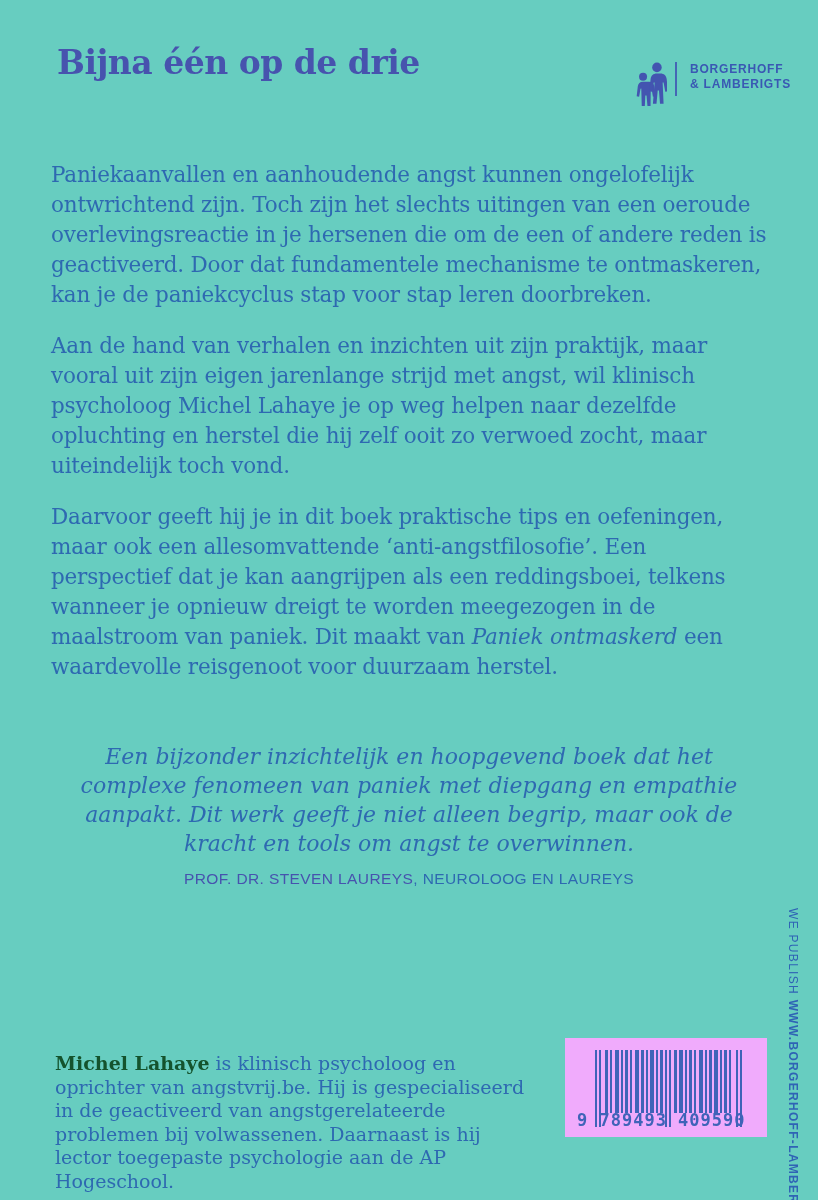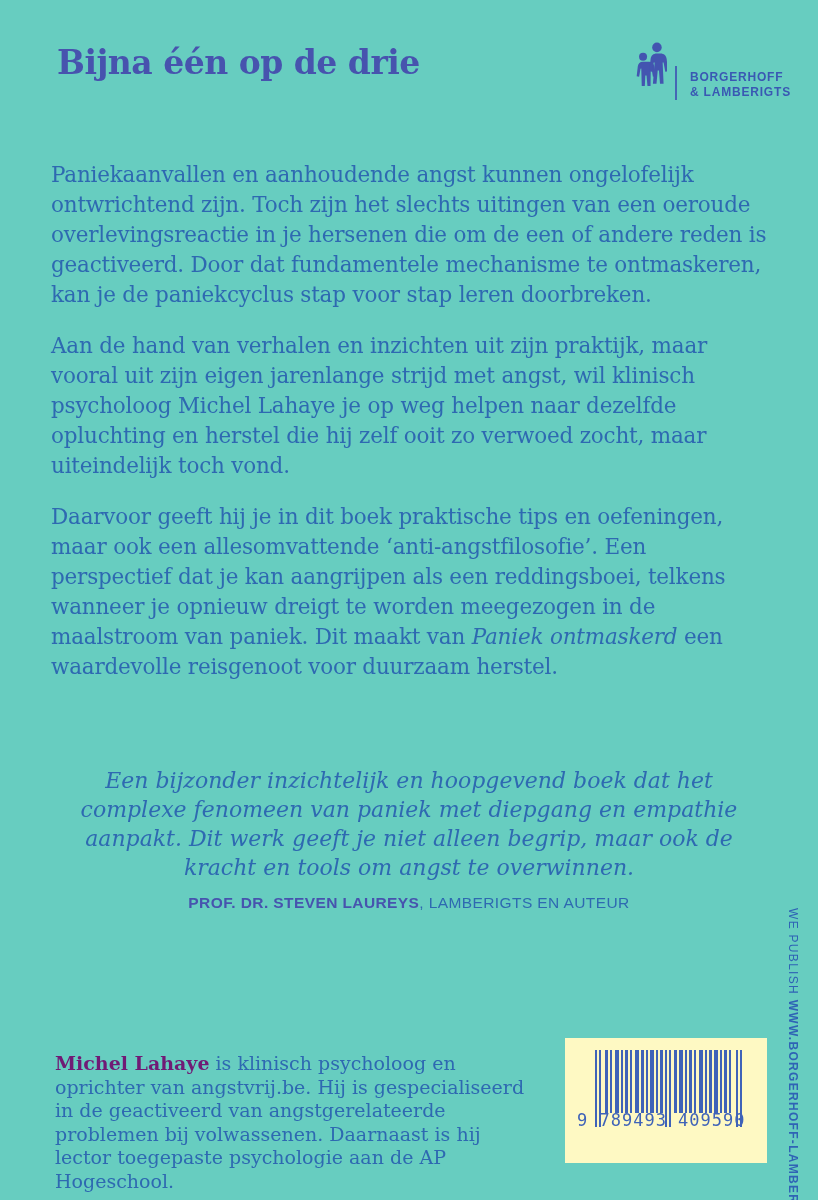--- a/index.html
+++ b/index.html
@@ -9,56 +9,57 @@
     font-family:"DejaVu Serif", serif;
     padding-left:48px;
   }
   
   .headline{
     position:absolute;left:57px;top:44px;
     font-weight:bold;font-size:33px;line-height:38px;letter-spacing:-0.5px;
     color:#4753ae;
   }
   
-  .logo{position:absolute;left:633px;top:42px;display:flex;align-items:flex-end;}
+  .logo{position:absolute;left:633px;top:62px;display:flex;align-items:flex-start;}
   .logo-icon{width:34px;height:54px;}
   .logo-divider{width:2px;height:34px;background:#4566b5;margin:0 13px 0 8px;}
   .logo-text{
     font-family:"Liberation Sans", sans-serif;font-weight:bold;
     font-size:12px;line-height:15px;letter-spacing:0.8px;color:#3a58b3;
   }
   
   .body-copy{
     position:absolute;left:51px;top:160px;width:716px;
     font-size:21.5px;line-height:30px;letter-spacing:-0.2px;color:#2e69b1;
   }
   .body-copy p{margin:0 0 21px 0;}
   .italic{font-style:italic;text-align:right;}
   
-  .quote-block{position:absolute;left:0;top:766px;width:818px;text-align:center;}
+  .quote-block{position:absolute;left:0;top:742px;width:818px;text-align:center;}
   .quote-text{
     margin:0 auto;max-width:680px;
     font-style:italic;font-size:22px;line-height:29px;color:#2e69b1;
   }
   .attribution{
     margin-top:12px;
     font-family:"Liberation Sans", sans-serif;font-size:15.5px;letter-spacing:0.4px;
     color:#2e69b1;
   }
-  .attribution .author-name{font-weight:bold;color:#4753ae;}
+  .attribution .author-name{font-weight:normal;color:#4753ae;}
   
   .bio{
     position:absolute;left:55px;top:1052px;width:475px;
     font-size:19px;line-height:23.5px;color:#2e69b1;
   }
-  .bio .bio-name{font-weight:bold;color:#701a75;}
+  .bio .bio-name{font-weight:bold;color:#14532d;}
   
   .barcode-box{
-    position:absolute;left:565px;top:1038px;width:202px;height:125px;
-    background:#fef9c3;
+    position:absolute;left:565px;top:1038px;width:202px;height:99px;
+    background:#f0abfc;
+    font-weight:bold;
   }
   .barcode-bars{position:absolute;left:0;top:0;}
   .barcode-number{
     position:absolute;left:12px;top:72px;width:178px;
     font-family:"DejaVu Sans Mono", monospace;
     font-size:17px;letter-spacing:1px;color:#3f63b8;
   }
   
   .spine-note{
     position:absolute;left:786px;top:908px;height:290px;
@@ -97,21 +98,21 @@
   </div>
 
   <div class="body-copy">
     <p>Paniekaanvallen en aanhoudende angst kunnen ongelofelijk ontwrichtend zijn. Toch zijn het slechts uitingen van een oeroude overlevingsreactie in je hersenen die om de een of andere reden is geactiveerd. Door dat fundamentele mechanisme te ontmaskeren, kan je de paniekcyclus stap voor stap leren doorbreken.</p>
     <p>Aan de hand van verhalen en inzichten uit zijn praktijk, maar vooral uit zijn eigen jarenlange strijd met angst, wil klinisch psycholoog Michel Lahaye je op weg helpen naar dezelfde opluchting en herstel die hij zelf ooit zo verwoed zocht, maar uiteindelijk toch vond.</p>
     <p><span>Daarvoor geeft hij je in dit boek praktische tips en oefeningen, maar ook een allesomvattende ‘anti-angstfilosofie’. Een perspectief dat je kan aangrijpen als een reddingsboei, telkens wanneer je opnieuw dreigt te worden meegezogen in de maalstroom van paniek. Dit maakt van </span><span class="italic">Paniek ontmaskerd</span><span> een waardevolle reisgenoot voor duurzaam herstel.</span></p>
   </div>
 
   <div class="quote-block">
     <p class="quote-text">Een bijzonder inzichtelijk en hoopgevend boek dat het complexe fenomeen van paniek met diepgang en empathie aanpakt. Dit werk geeft je niet alleen begrip, maar ook de kracht en tools om angst te overwinnen.</p>
-    <div class="attribution"><span class="author-name">PROF. DR. STEVEN LAUREYS</span><span>, LAMBERIGTS EN AUTEUR</span></div>
+    <div class="attribution"><span class="author-name">PROF. DR. STEVEN LAUREYS</span><span>, NEUROLOOG EN LAUREYS</span></div>
   </div>
 
   <div class="bio"><span class="bio-name">Michel Lahaye</span><span> is klinisch psycholoog en oprichter van angstvrij.be. Hij is gespecialiseerd in de geactiveerd van angstgerelateerde problemen bij volwassenen. Daarnaast is hij lector toegepaste psychologie aan de AP Hogeschool.</span></div>
 
   <div class="barcode-box">
     <svg class="barcode-bars" width="202" height="125" viewBox="0 0 202 125" xmlns="http://www.w3.org/2000/svg">
       <g fill="#3f63b8">
         <rect x="30" y="12" width="2" height="77"></rect>
           <rect x="34" y="12" width="2" height="77"></rect>
         <rect x="40" y="12" width="3" height="63"></rect>

